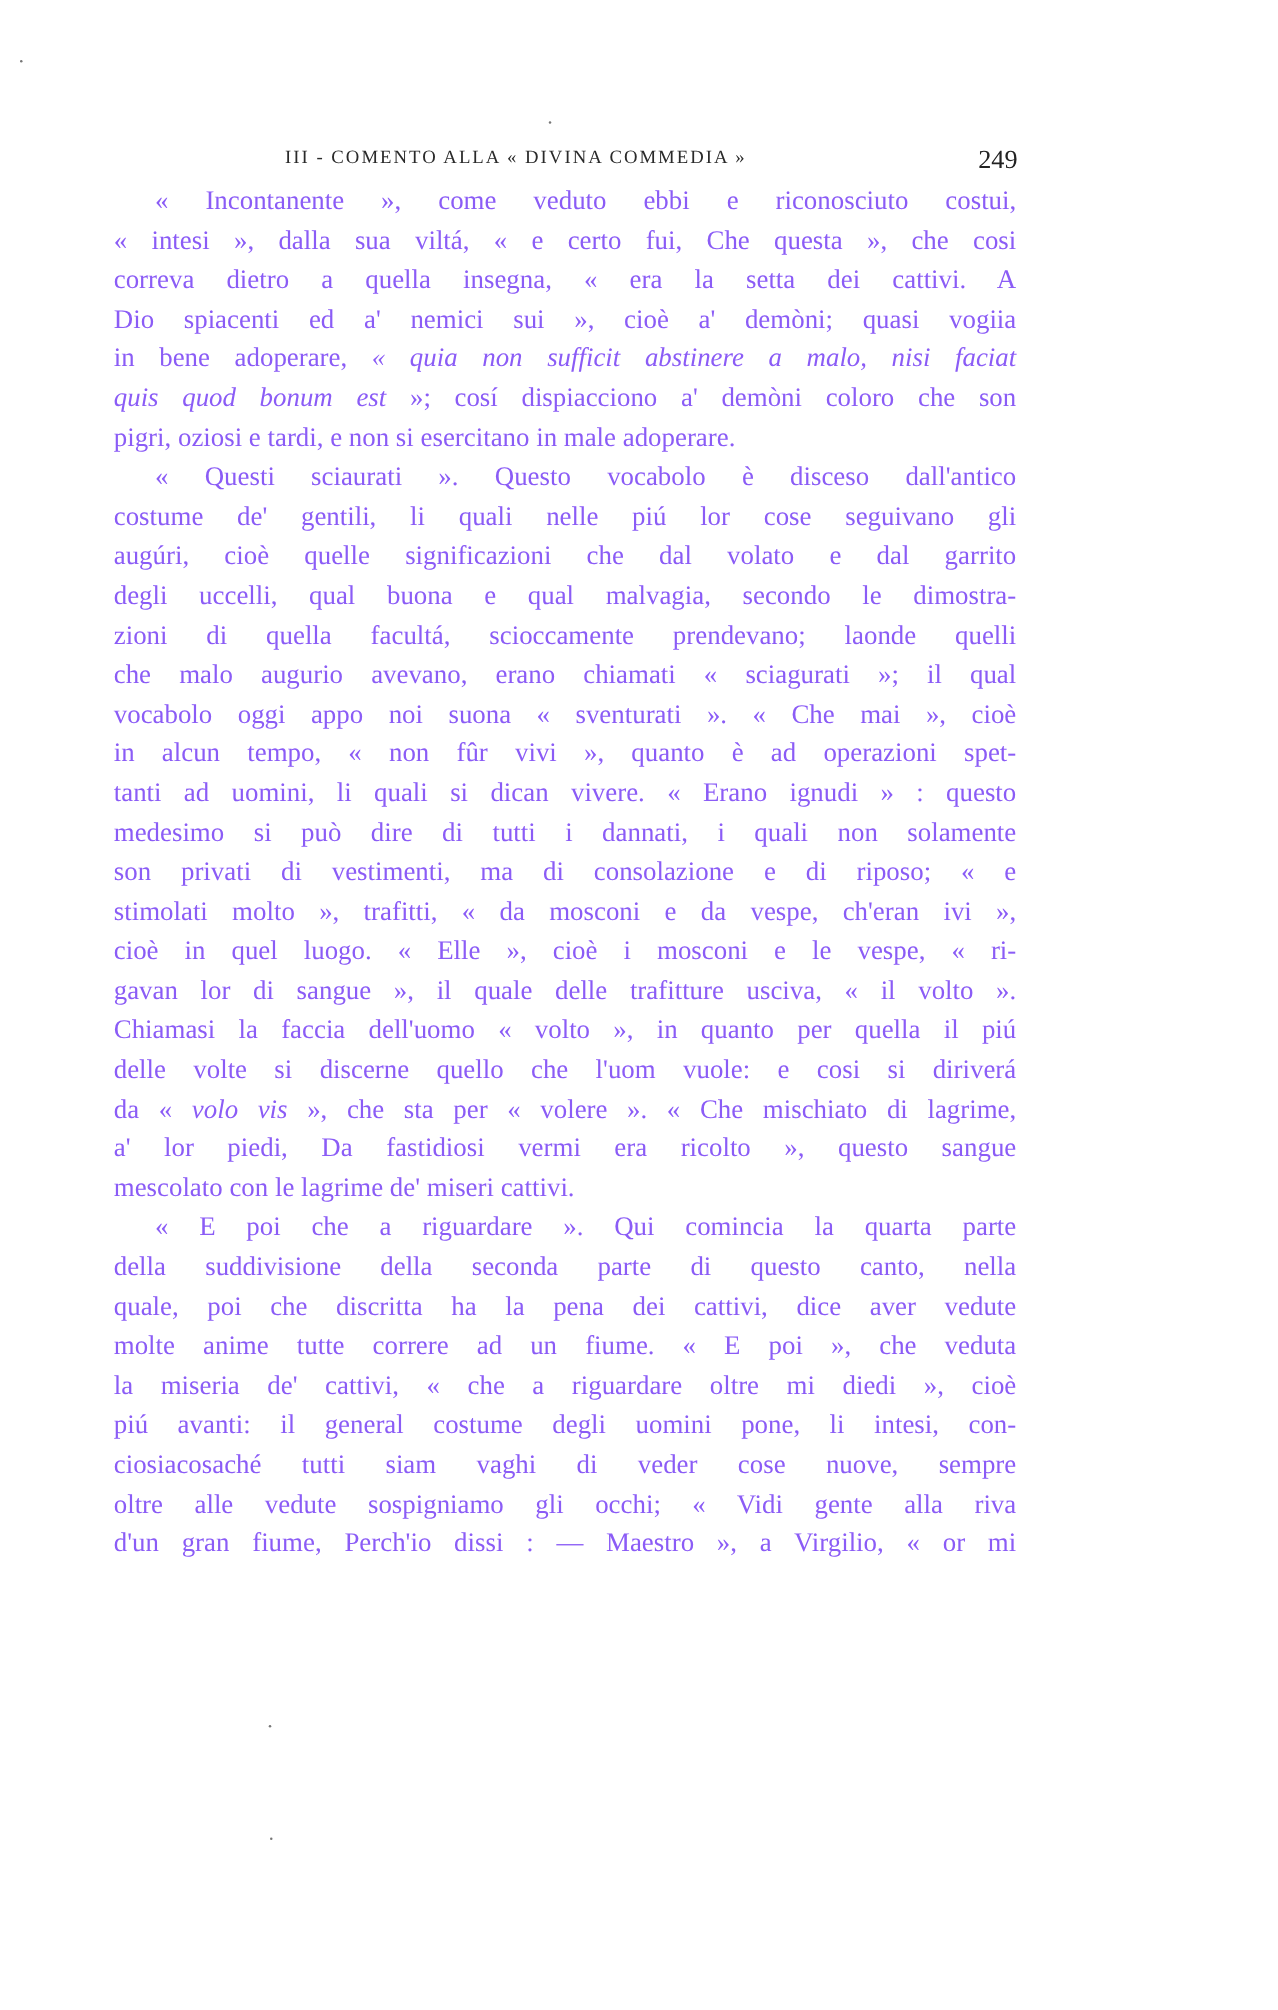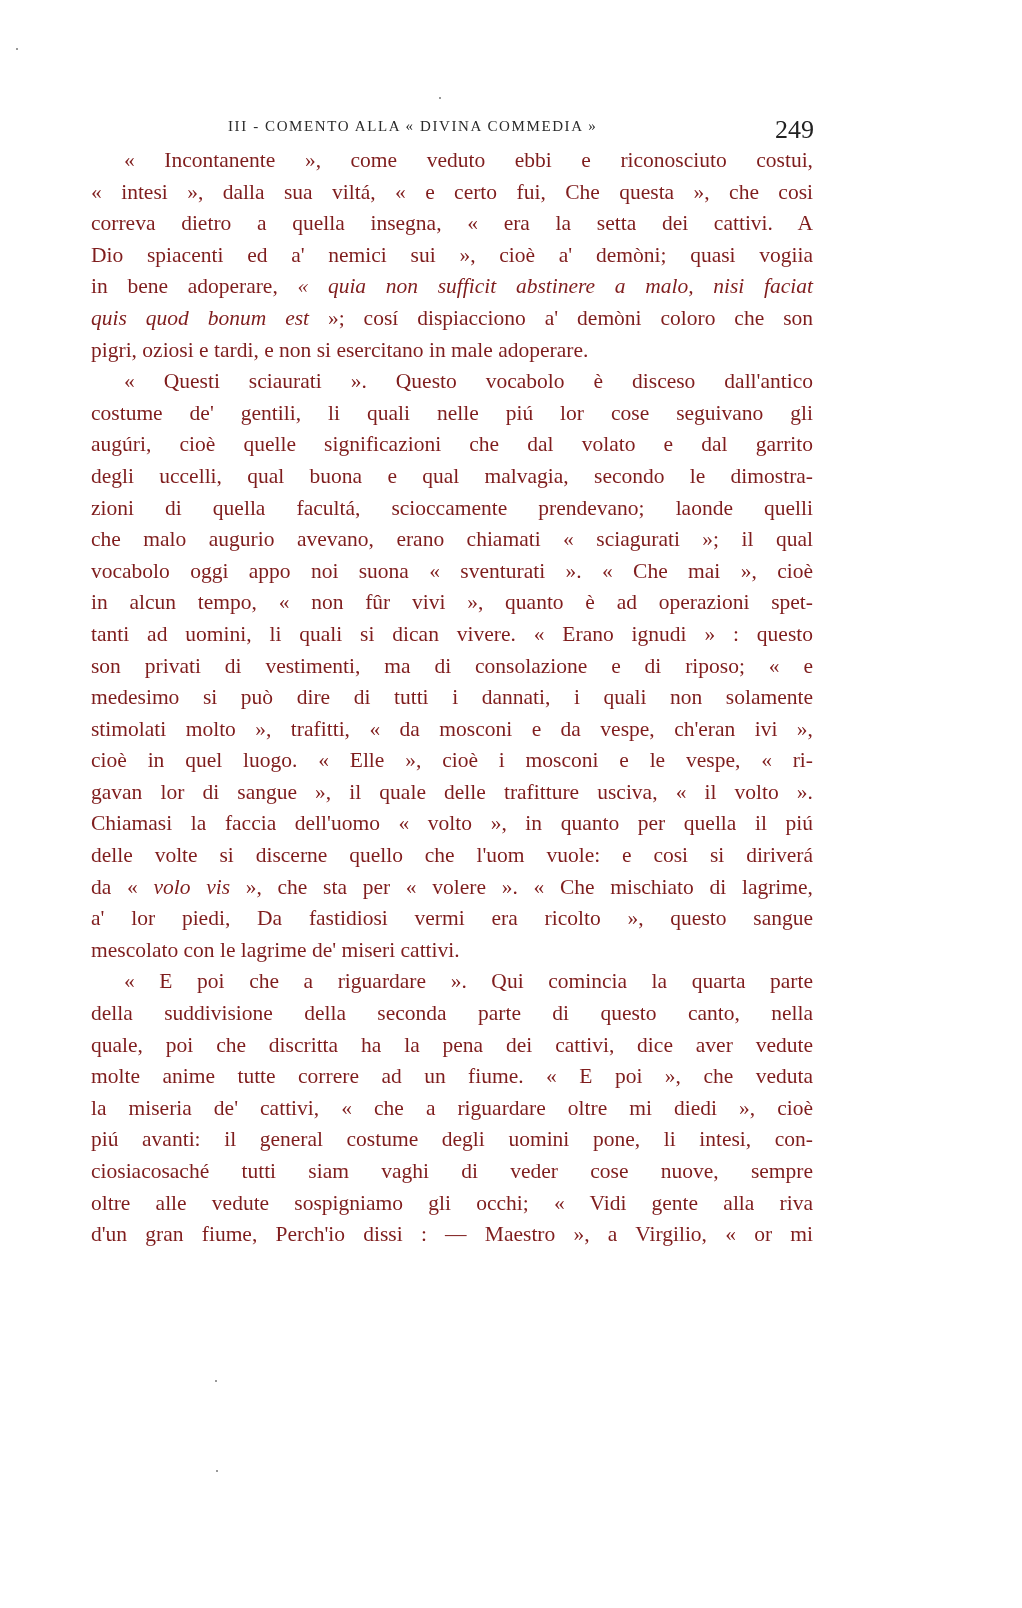--- a/index.html
+++ b/index.html
@@ -11,30 +11,30 @@
   }
   .header {
     position: absolute; top: 118px; left: 228px; width: 586px; height: 26px;
   }
   .running-title {
     position: absolute; left: 0; top: 0;
     font-size: 15px; letter-spacing: 1.6px; color: #2a2a2a; text-align: right;
   }
   .page-number {
     position: absolute; right: 0; top: -3px;
-    font-size: 26px; color: #222;
+    font-size: 21px; color: #222;
   }
   .body-text {
     position: absolute; left: 91px; top: 145px; width: 722px;
   }
   .line {
     position: relative; height: 31.6px; line-height: 31.6px;
     font-size: 21.5px; white-space: nowrap;
     text-align: justify; text-align-last: justify;
-    color: #7f1d1d;
+    color: #8b5cf6;
   }
   .line.indent { padding-left: 33px; }
   .line.last { text-align-last: left; }
   .line em { font-style: italic; margin-top: 40px; }
   .speck { position: absolute; background: #777; border-radius: 50%; }
 </style>
 </head>
 <body>
 
 <div class="page">
@@ -53,22 +53,22 @@
       <div class="line last"><span>pigri, oziosi e tardi, e non si esercitano in male adoperare.</span></div>
       <div class="line indent"><span>« Questi sciaurati ». Questo vocabolo è disceso dall'antico</span></div>
       <div class="line"><span>costume de' gentili, li quali nelle piú lor cose seguivano gli</span></div>
       <div class="line"><span>augúri, cioè quelle significazioni che dal volato e dal garrito</span></div>
       <div class="line"><span>degli uccelli, qual buona e qual malvagia, secondo le dimostra-</span></div>
       <div class="line"><span>zioni di quella facultá, scioccamente prendevano; laonde quelli</span></div>
       <div class="line"><span>che malo augurio avevano, erano chiamati « sciagurati »; il qual</span></div>
       <div class="line"><span>vocabolo oggi appo noi suona « sventurati ». « Che mai », cioè</span></div>
       <div class="line"><span>in alcun tempo, « non fûr vivi », quanto è ad operazioni spet-</span></div>
       <div class="line"><span>tanti ad uomini, li quali si dican vivere. « Erano ignudi » : questo</span></div>
+      <div class="line"><span>medesimo si può dire di tutti i dannati, i quali non solamente</span></div>
       <div class="line"><span>son privati di vestimenti, ma di consolazione e di riposo; « e</span></div>
-      <div class="line"><span>medesimo si può dire di tutti i dannati, i quali non solamente</span></div>
       <div class="line"><span>stimolati molto », trafitti, « da mosconi e da vespe, ch'eran ivi »,</span></div>
       <div class="line"><span>cioè in quel luogo. « Elle », cioè i mosconi e le vespe, « ri-</span></div>
       <div class="line"><span>gavan lor di sangue », il quale delle trafitture usciva, « il volto ».</span></div>
       <div class="line"><span>Chiamasi la faccia dell'uomo « volto », in quanto per quella il piú</span></div>
       <div class="line"><span>delle volte si discerne quello che l'uom vuole: e cosi si diriverá</span></div>
       <div class="line"><span style="white-space: pre;">da « </span><em>volo vis</em><span> », che sta per « volere ». « Che mischiato di lagrime,</span></div>
       <div class="line"><span>a' lor piedi, Da fastidiosi vermi era ricolto », questo sangue</span></div>
       <div class="line last"><span>mescolato con le lagrime de' miseri cattivi.</span></div>
       <div class="line indent"><span>« E poi che a riguardare ». Qui comincia la quarta parte</span></div>
       <div class="line"><span>della suddivisione della seconda parte di questo canto, nella</span></div>

